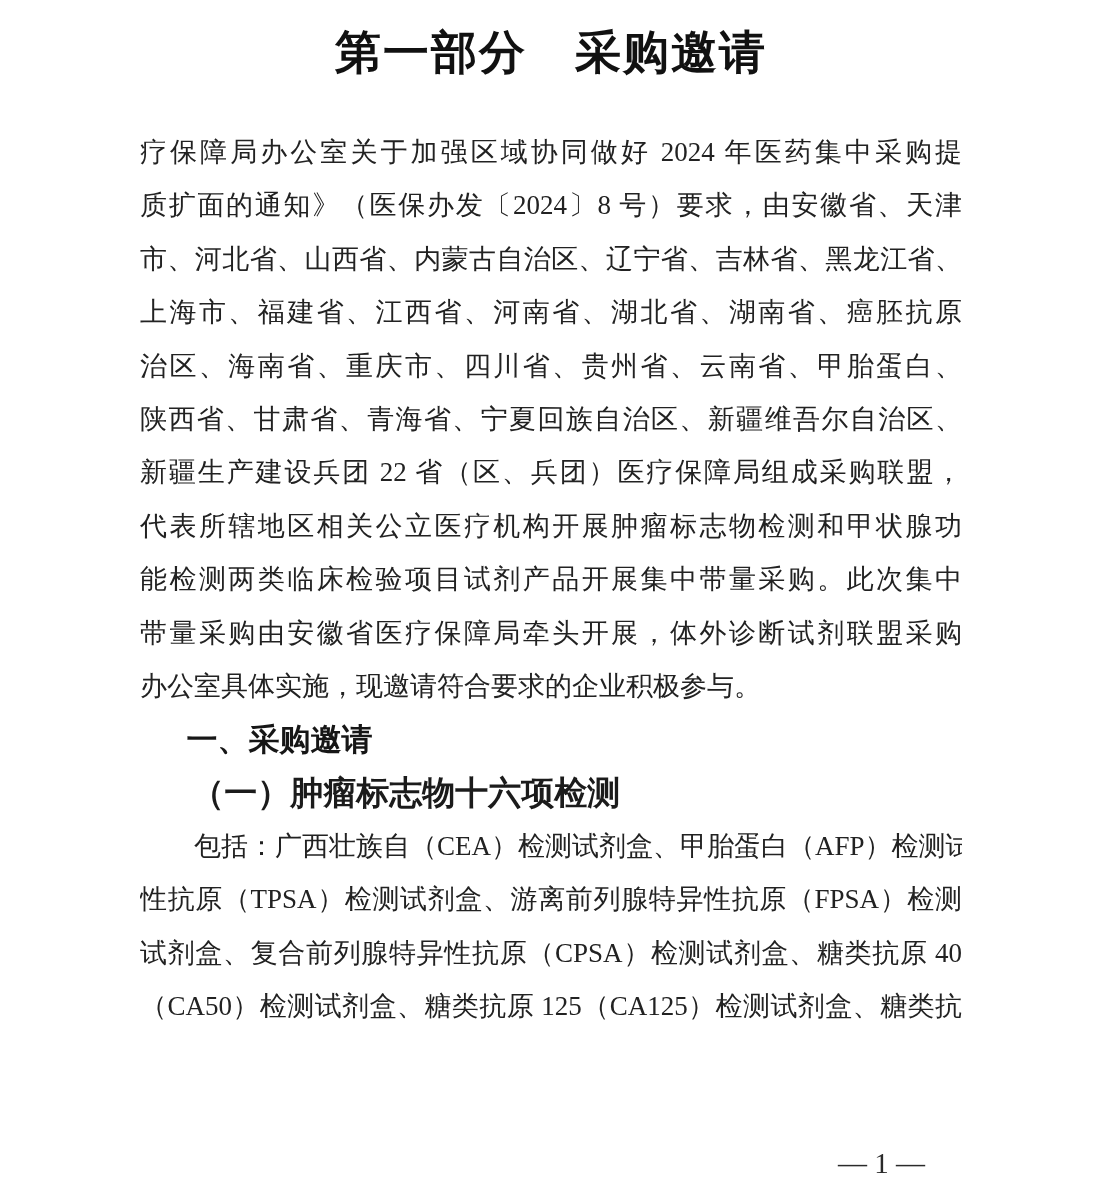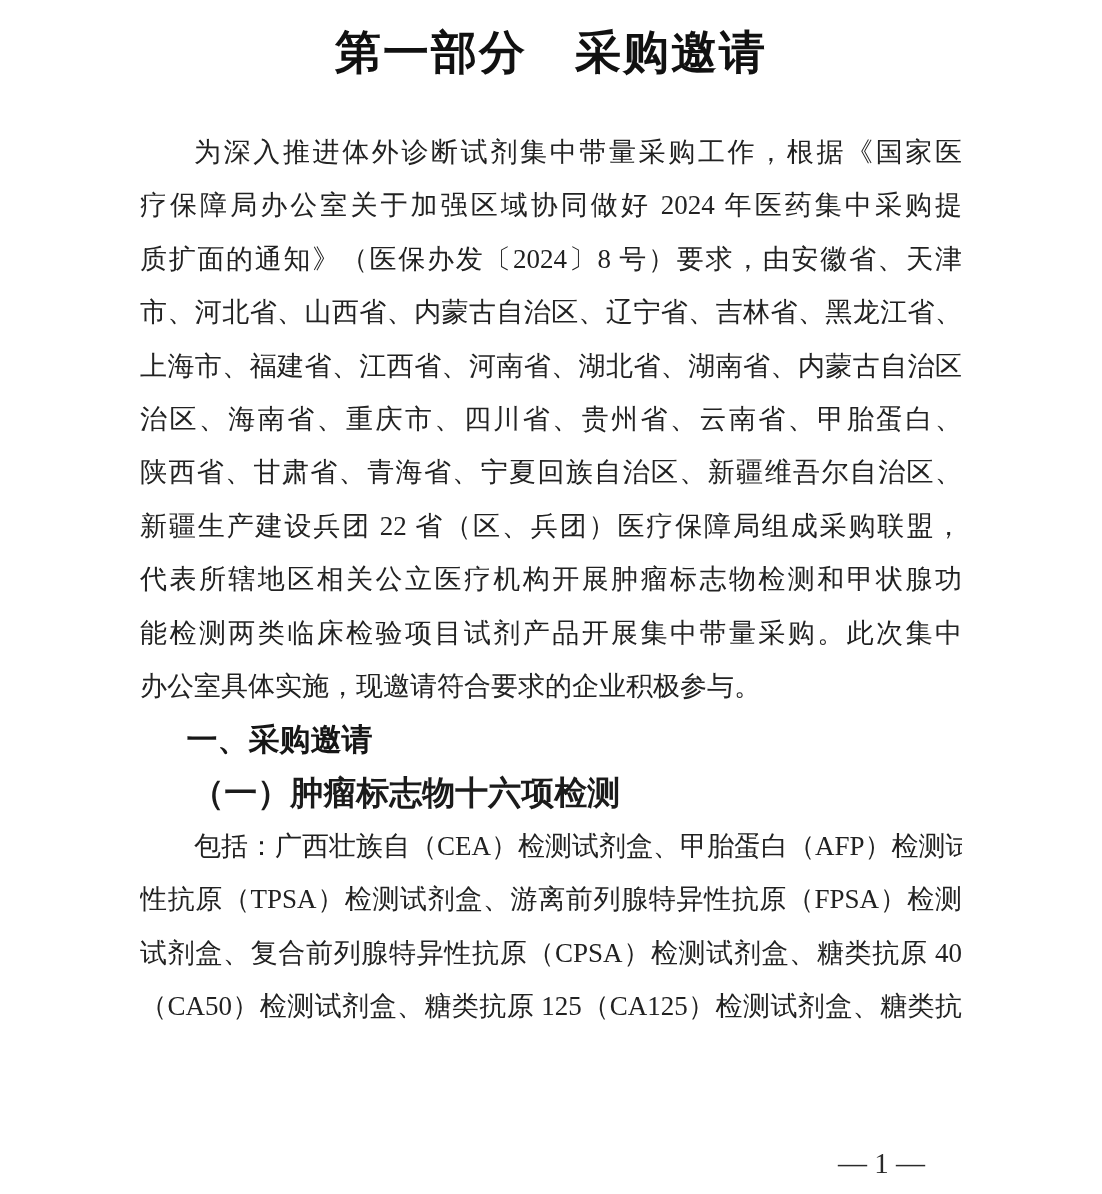--- a/index.html
+++ b/index.html
@@ -73,30 +73,30 @@
     font-family: "Liberation Serif", "DejaVu Serif", serif;
   }
 </style>
 </head>
 <body>
 
 <div class="page">
   <div class="doc-title">第一部分　采购邀请</div>
 
   <div class="body-lines">
-      <div class="line style-body indent justify">为深入推进体外诊断试剂集中带量采购工作，根据《国家医</div>
       <div class="line style-body justify">疗保障局办公室关于加强区域协同做好 2024 年医药集中采购提</div>
       <div class="line style-body justify">质扩面的通知》（医保办发〔2024〕8 号）要求，由安徽省、天津</div>
       <div class="line style-body justify">市、河北省、山西省、内蒙古自治区、辽宁省、吉林省、黑龙江省、</div>
-      <div class="line style-body justify">上海市、福建省、江西省、河南省、湖北省、湖南省、内蒙古自治区</div>
+      <div class="line style-body justify">上海市、福建省、江西省、河南省、湖北省、湖南省、癌胚抗原</div>
       <div class="line style-body justify">治区、海南省、重庆市、四川省、贵州省、云南省、甲胎蛋白、</div>
       <div class="line style-body justify">陕西省、甘肃省、青海省、宁夏回族自治区、新疆维吾尔自治区、</div>
       <div class="line style-body justify">新疆生产建设兵团 22 省（区、兵团）医疗保障局组成采购联盟，</div>
       <div class="line style-body justify">代表所辖地区相关公立医疗机构开展肿瘤标志物检测和甲状腺功</div>
       <div class="line style-body justify">能检测两类临床检验项目试剂产品开展集中带量采购。此次集中</div>
+      <div class="line style-body justify">带量采购由安徽省医疗保障局牵头开展，体外诊断试剂联盟采购</div>
       <div class="line style-body">办公室具体实施，现邀请符合要求的企业积极参与。</div>
       <div class="line style-heading">一、采购邀请</div>
       <div class="line style-subheading">（一）肿瘤标志物十六项检测</div>
       <div class="line style-body indent justify">包括：广西壮族自（CEA）检测试剂盒、甲胎蛋白（AFP）检测试</div>
       <div class="line style-body justify">性抗原（TPSA）检测试剂盒、游离前列腺特异性抗原（FPSA）检测</div>
       <div class="line style-body justify">试剂盒、复合前列腺特异性抗原（CPSA）检测试剂盒、糖类抗原 40</div>
       <div class="line style-body justify">（CA50）检测试剂盒、糖类抗原 125（CA125）检测试剂盒、糖类抗</div>
     </div>
 
   <div class="page-footer">— 1 —</div>

